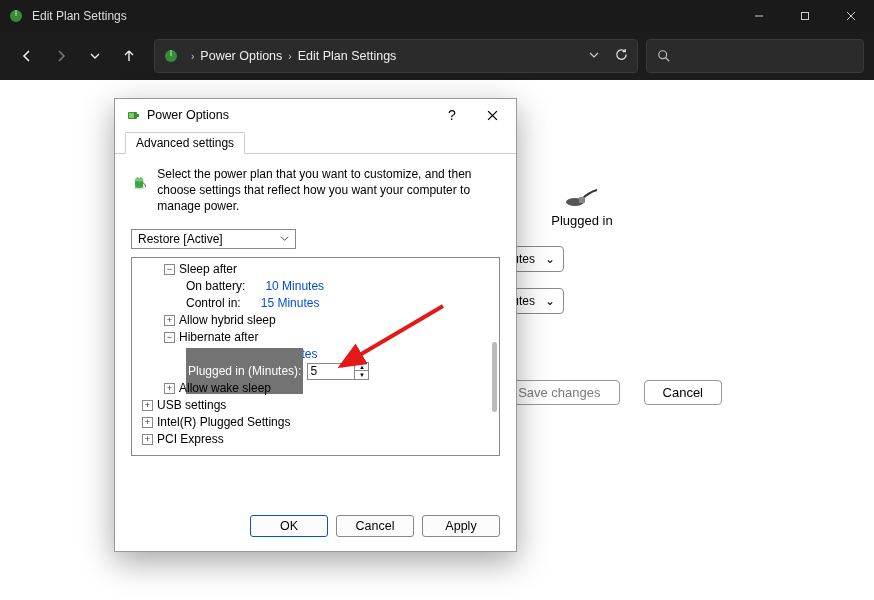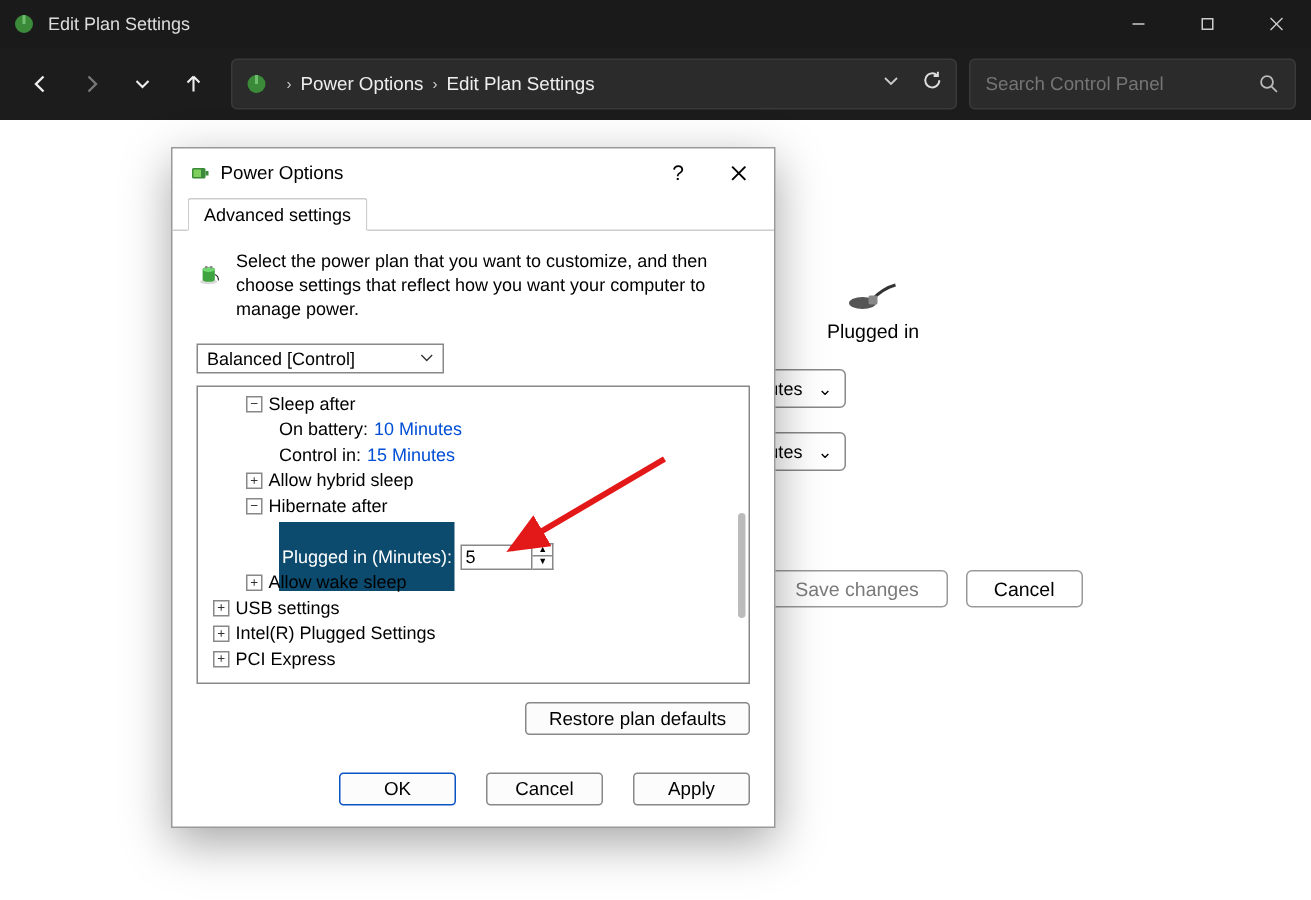--- a/index.html
+++ b/index.html
@@ -26,21 +26,21 @@
 
   
   .content { position: absolute; top: 80px; left: 0; right: 0; bottom: 0; background: #fff; }
 
   
   .bg-page { position: absolute; top: 0; left: 0; right: 0; bottom: 0; padding: 30px 80px; font-size: 13px; color: #000; }
   .bg-row-icons { display: flex; gap: 50px; justify-content: center; margin-top: 62px; font-size: 13px; }
   .bg-icon-col { display: flex; flex-direction: column; align-items: center; gap: 4px; text-align: right; }
   .bg-selectrow { display: flex; align-items: center; margin-top: 18px; gap: 20px; justify-content: flex-end; padding-right: 230px; }
   .bg-select { width: 130px; height: 26px; border: 1px solid #888; border-radius: 4px; display: flex; align-items: center; justify-content: flex-end; padding: 0 8px; font-size: 12px; }
-  .bg-buttons { position: absolute; right: 152px; top: 300px; display: flex; gap: 12px; }
+  .bg-buttons { position: absolute; right: 152px; top: 300px; display: flex; gap: 24px; }
   .bg-button { padding: 4px 18px; border: 1px solid #999; border-radius: 4px; font-size: 13px; background: #fff; color: #7a7a7a; }
   .bg-button.cancel { color: #000; }
 
   
   .dialog { position: absolute; top: 18px; left: 114px; width: 403px; height: 454px; background: #fff; border: 1px solid rgba(0,0,0,0.4); box-shadow: 0 10px 30px rgba(0,0,0,0.35); }
   .dlg-titlebar { height: 32px; display: flex; align-items: center; padding: 0 4px 0 10px; }
   .dlg-title { font-size: 12.5px; flex: 1; margin-left: 6px; }
   .dlg-helpclose { display: flex; }
   .dlg-tbtn { width: 40px; height: 28px; display: flex; align-items: center; justify-content: center; font-size: 14px; }
 
@@ -55,30 +55,30 @@
 
   .treebox { border: 1px solid #888; height: 199px; overflow: hidden; position: relative; padding: 3px 0; font-size: 12px; }
   .treebox .scroll-thumb { position: absolute; right: 2px; top: 84px; width: 5px; height: 70px; background: #bbb; border-radius: 3px; }
 
   .tree-row { display: flex; align-items: center; padding: 0 4px; height: 17px; white-space: nowrap; }
   .expander { width: 11px; height: 11px; border: 1px solid #888; margin-right: 4px; display: flex; align-items: center; justify-content: center; font-size: 9px; line-height: 1; color: #333; }
   .tl0 { padding-left: 10px; }
   .tl1 { padding-left: 32px; }
   .tl2 { padding-left: 54px; }
   .link { color: #004fd6; }
-  .keycolon { margin-right: 4px; }
-  .sel-label { background: #0c4a6e; color: #fff; padding: 16px 2px; }
+  .keycolon { margin-right: 20px; }
+  .sel-label { background: #737373; color: #fff; padding: 16px 2px; }
   .numspin { display: inline-flex; align-items: center; margin-left: 4px; }
   .numspin input { width: 48px; height: 17px; border: 1px solid #888; font-size: 12px; padding: 0 2px; }
   .spin-btns { display: flex; flex-direction: column; border: 1px solid #888; border-left: none; }
   .spin-btns div { width: 13px; height: 8px; font-size: 6px; display: flex; align-items: center; justify-content: center; }
   .spin-btns div:first-child { border-bottom: 1px solid #888; }
 
   .restore-row { display: flex; justify-content: flex-end; margin-top: 12px; }
-  .dlg-buttons { position: absolute; bottom: 14px; right: 16px; display: flex; gap: 20px; }
+  .dlg-buttons { position: absolute; bottom: 14px; right: 16px; display: flex; gap: 8px; }
   .btn { min-width: 78px; padding: 3px 12px; border: 1px solid #888; border-radius: 3px; background: #fcfcfc; font-size: 12.5px; text-align: center; }
   .btn.primary { border: 1.5px solid #0a53c2; }
 
   
   .arrow { position: absolute; pointer-events: none; }
 
   
   .batt-icon { width: 34px; height: 34px; }
 </style>
 </head>
@@ -144,21 +144,20 @@
       <span><svg width="12" height="12" viewBox="0 0 12 12">
             <path d="M2 4 L6 8 L10 4" fill="none" stroke="#ccc" stroke-width="1.2"></path>
           </svg></span>
       <span><svg width="15" height="15" viewBox="0 0 16 16">
             <path d="M13 8 A5 5 0 1 1 11.5 4.5" fill="none" stroke="#ddd" stroke-width="1.4"></path>
             <path d="M12 2 L12 5 L9 5" fill="none" stroke="#ddd" stroke-width="1.4"></path>
           </svg></span>
     </div>
   </div>
   <div class="searchbar">
-    <input placeholder="Search Control Panel" style="">
     <svg width="14" height="14" viewBox="0 0 16 16">
         <circle cx="6.5" cy="6.5" r="4.5" fill="none" stroke="#bbb" stroke-width="1.4"></circle>
         <line x1="10" y1="10" x2="14" y2="14" stroke="#bbb" stroke-width="1.4"></line>
       </svg>
   </div>
 </div>
 
 <div class="content">
 
   <div class="bg-page">
@@ -218,21 +217,21 @@
           <ellipse cx="20" cy="32" rx="14" ry="4" fill="rgba(0,0,0,0.15)"></ellipse>
           <path d="M10 12 L10 28 Q10 32 20 32 Q30 32 30 28 L30 12 Q30 8 20 8 Q10 8 10 12 Z" fill="#3fa43f"></path>
           <ellipse cx="20" cy="12" rx="10" ry="4" fill="#6fd86f"></ellipse>
           <rect x="14" y="6" width="4" height="4" rx="1" fill="#888"></rect>
           <rect x="22" y="6" width="4" height="4" rx="1" fill="#888"></rect>
           <path d="M30 20 Q36 22 36 30" fill="none" stroke="#333" stroke-width="2"></path>
         </svg>
         <div class="intro-text">Select the power plan that you want to customize, and then choose settings that reflect how you want your computer to manage power.</div>
       </div>
       <div class="plan-select">
-        <span>Balanced [Control]</span>
+        <span>Restore [Active]</span>
         <span><svg width="9" height="9" viewBox="0 0 10 10">
               <path d="M1 3 L5 7 L9 3" fill="none" stroke="#333" stroke-width="1"></path>
             </svg></span>
       </div>
 
       <div class="treebox">
         <div class="tree-row tl1">
             <span class="expander">−</span>
             <span>Sleep after</span>
           </div>
@@ -278,23 +277,20 @@
             <span class="expander">+</span>
             <span>Intel(R) Plugged Settings</span>
           </div>
         <div class="tree-row tl0">
             <span class="expander">+</span>
             <span>PCI Express</span>
           </div>
         <div class="scroll-thumb"></div>
       </div>
 
-      <div class="restore-row">
-        <div class="btn" style="min-width:150px;">Restore plan defaults</div>
-      </div>
     </div>
     <div class="dlg-buttons">
       <div class="btn primary">OK</div>
       <div class="btn">Cancel</div>
       <div class="btn">Apply</div>
     </div>
   </div>
 
   <svg class="arrow" style="left:325px; top:220px;" width="130" height="80">
     <defs>

